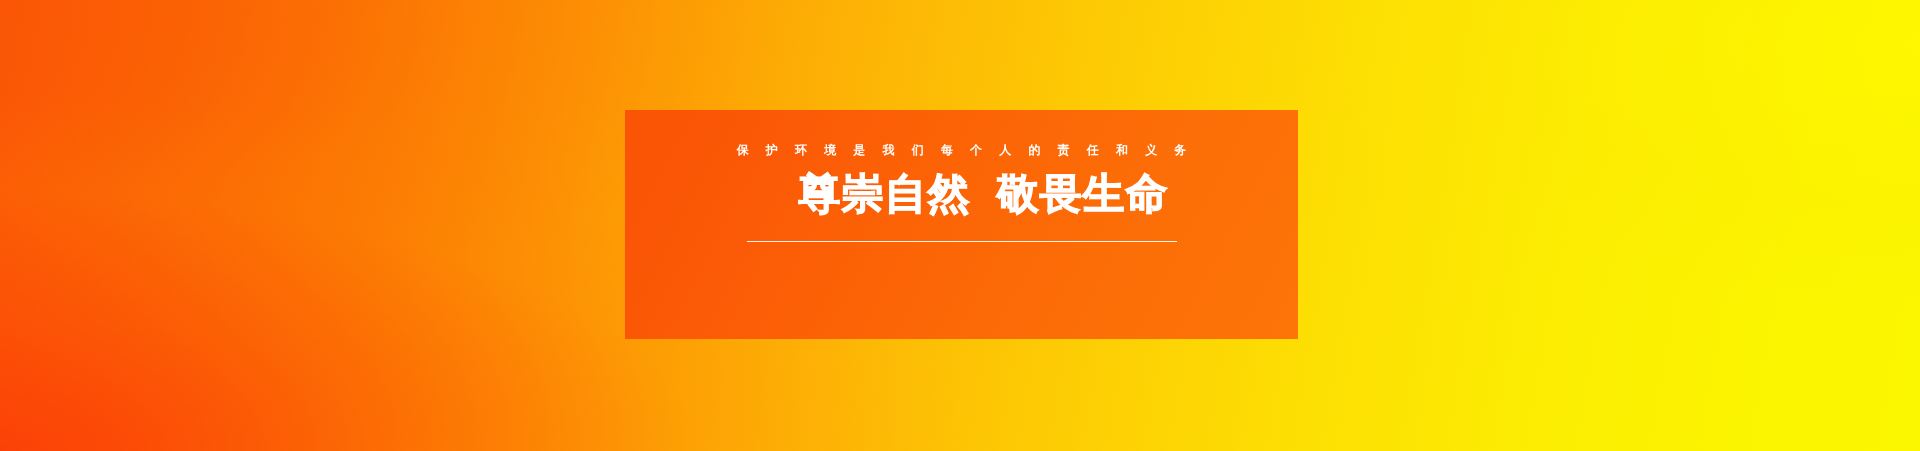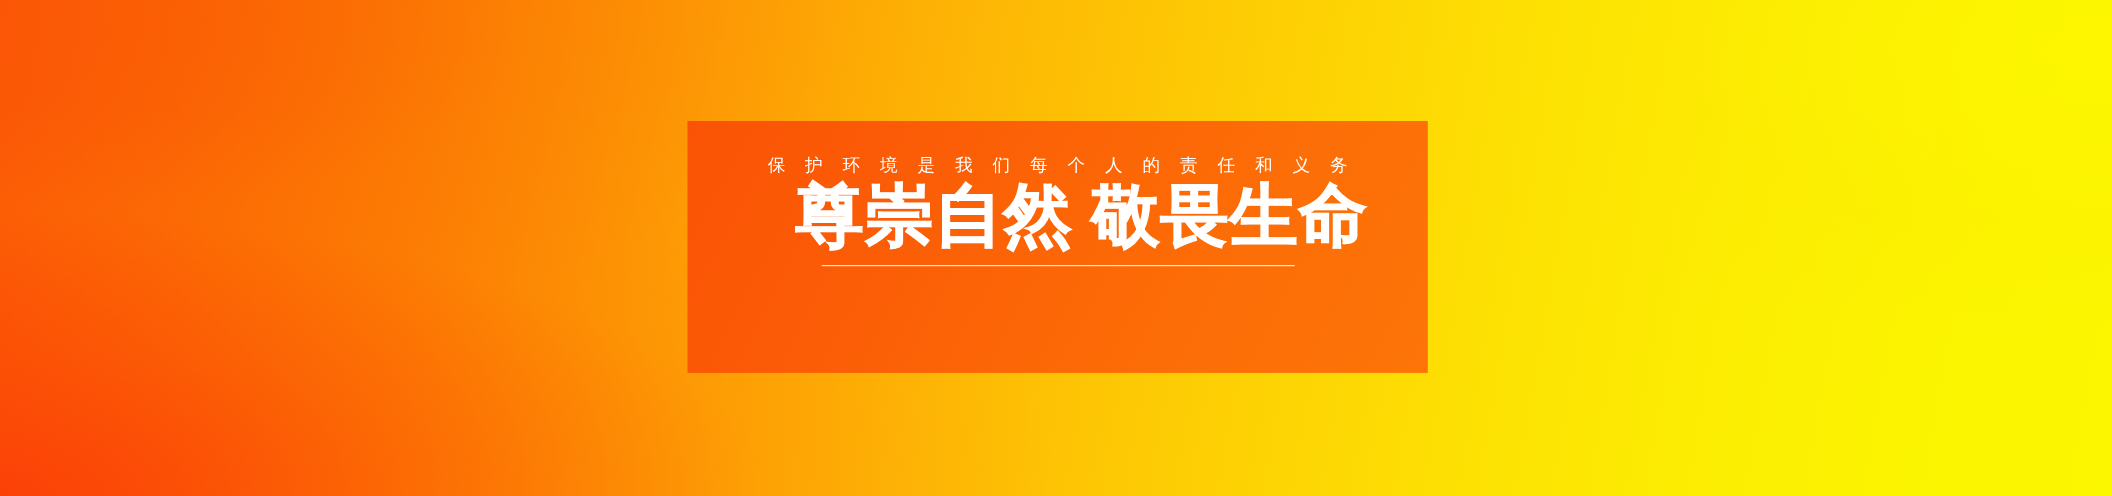--- a/index.html
+++ b/index.html
@@ -75,32 +75,32 @@
 
   #panel-inner {
     position: absolute;
     left: 0;
     right: 0;
     top: 28px;
   }
 
   .eyebrow-text {
     font-family: "DejaVu Sans", "Liberation Sans", sans-serif;
-    font-size: 16px;
-    font-weight: 400;
+    font-size: 12px;
+    font-weight: 700;
     letter-spacing: 6.5px;
     text-indent: 6.5px;
     line-height: 24px;
     color: #ffffff;
     white-space: nowrap;
   }
 
   .headline-text {
-    font-family: Liberation Serif, serif;
-    font-size: 62px;
+    font-family: Liberation Mono, monospace;
+    font-size: 42px;
     font-weight: 700;
     letter-spacing: 1px;
     line-height: 62px;
     margin-top: 4px;
     color: #ffffff;
     white-space: nowrap;
     padding-left: 44px;
     -webkit-text-stroke: 1.1px #ffffff;
   }
 

